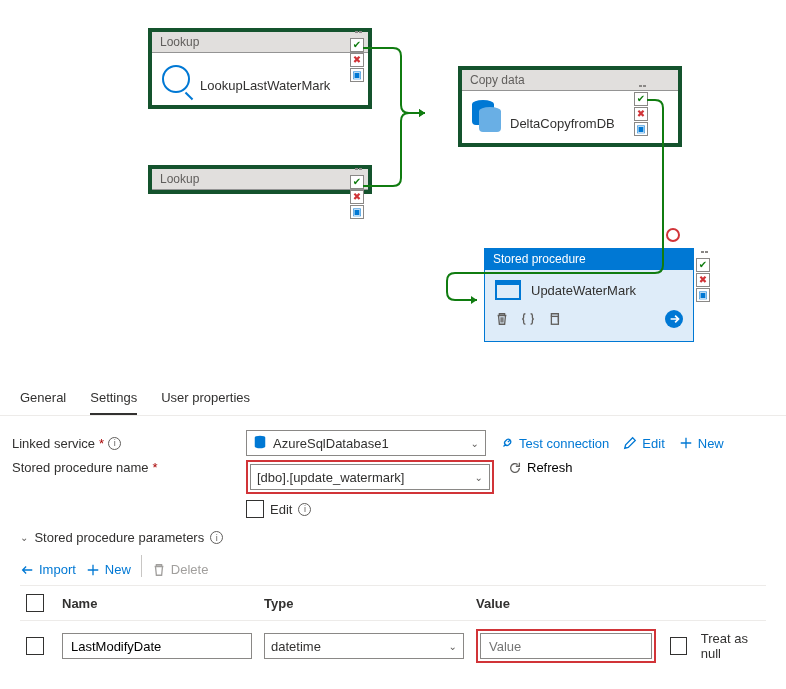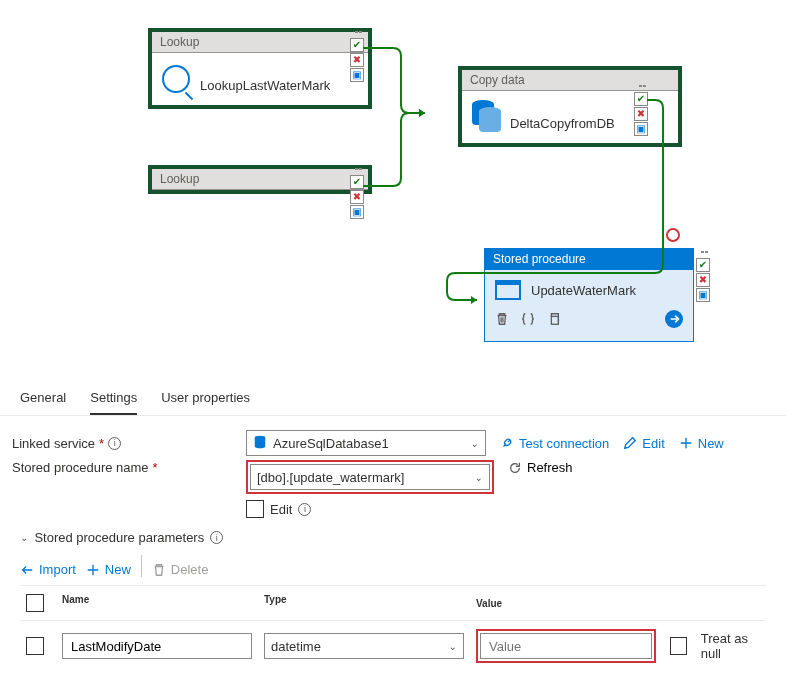--- a/index.html
+++ b/index.html
@@ -40,21 +40,21 @@
 .redbox { border: 2px solid #d13438; padding: 2px; }
 
 .link-btn { color: #0078d4; display: inline-flex; align-items: center; gap: 5px; cursor: pointer; font-size: 13px; }
 .link-btn.gray { color: #a19f9d; cursor: default; }
 
 .section-head { display: flex; align-items: center; gap: 6px; font-size: 13px; padding: 2px 20px; }
 .toolbar { display: flex; align-items: flex-end; gap: 10px; padding: 8px 20px; }
 .vdiv { width: 1px; height: 22px; background: #c8c6c4; }
 
 .grid { padding: 0 20px 10px 20px; }
-.grid-header { display: flex; border-top: 1px solid #edebe9; border-bottom: 1px solid #edebe9; font-weight: 600; font-size: 10px; padding: 8px 0; gap: 12px; }
+.grid-header { display: flex; align-items: center; border-top: 1px solid #edebe9; border-bottom: 1px solid #edebe9; font-weight: 600; font-size: 13px; padding: 8px 0; gap: 12px; }
 .grid-row { display: flex; align-items: center; padding: 8px 0; gap: 12px; }
 .col-check { width: 30px; display:flex; justify-content:center; }
 .col-name { width: 190px; }
 .col-type { width: 200px; }
 .col-value { flex: 1; display: flex; align-items: center; gap: 14px; }
 .chkbox { width: 18px; height: 18px; border: 1px solid #323130; background: #fff; }
 input.text { border: 1px solid #8a8886; height: 26px; padding: 0 8px; font-size: 13px; width: 100%; font-family: inherit; }
 
 .icon-lookup { width: 28px; height: 28px; border: 2px solid #0078d4; border-radius: 50%; position: relative; }
 .icon-lookup::after { content:""; position:absolute; right:-6px; bottom:-6px; width:10px; height:2px; background:#0078d4; transform: rotate(45deg); }

